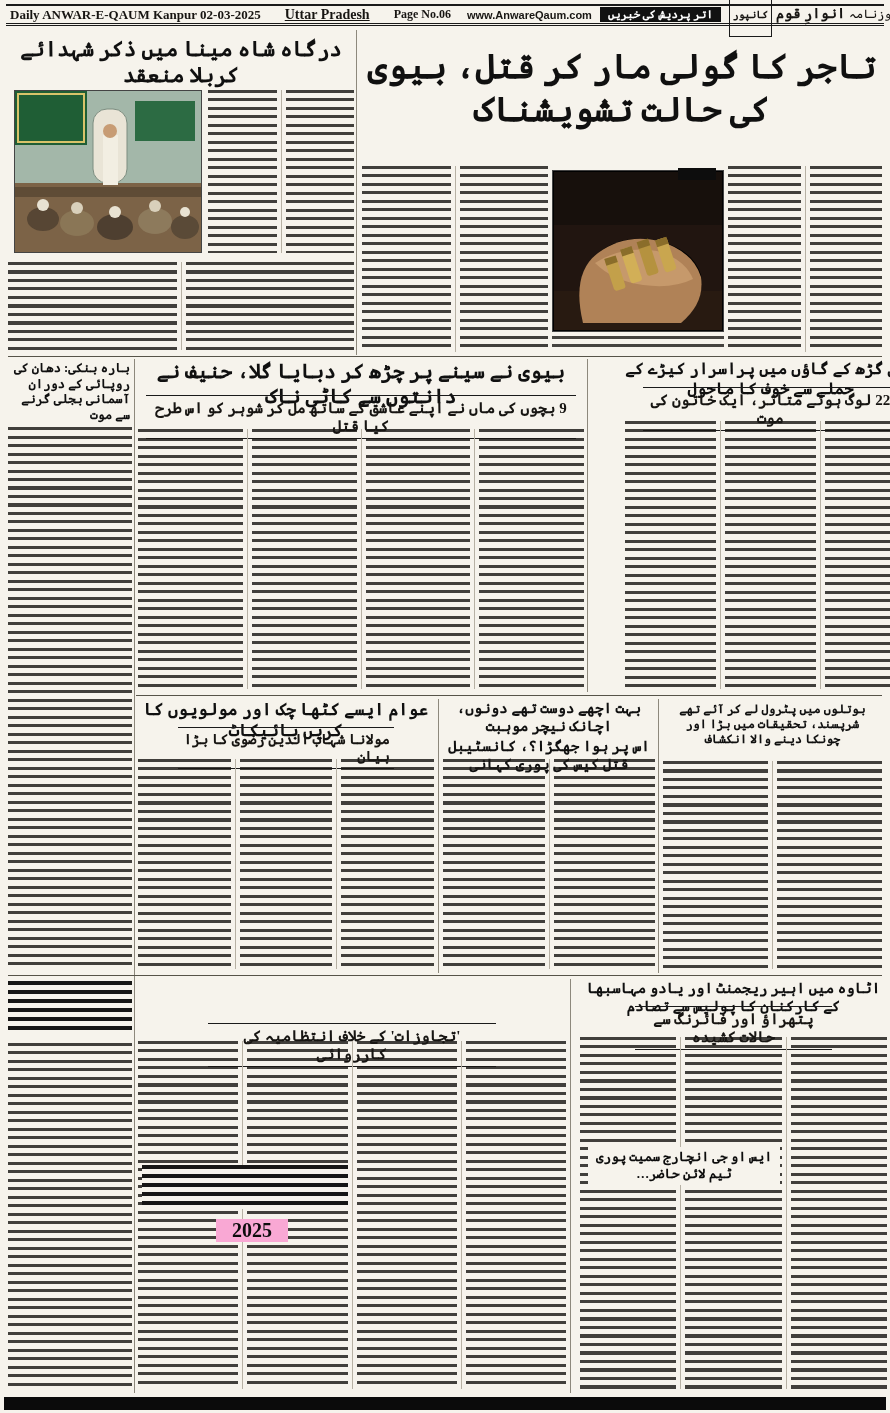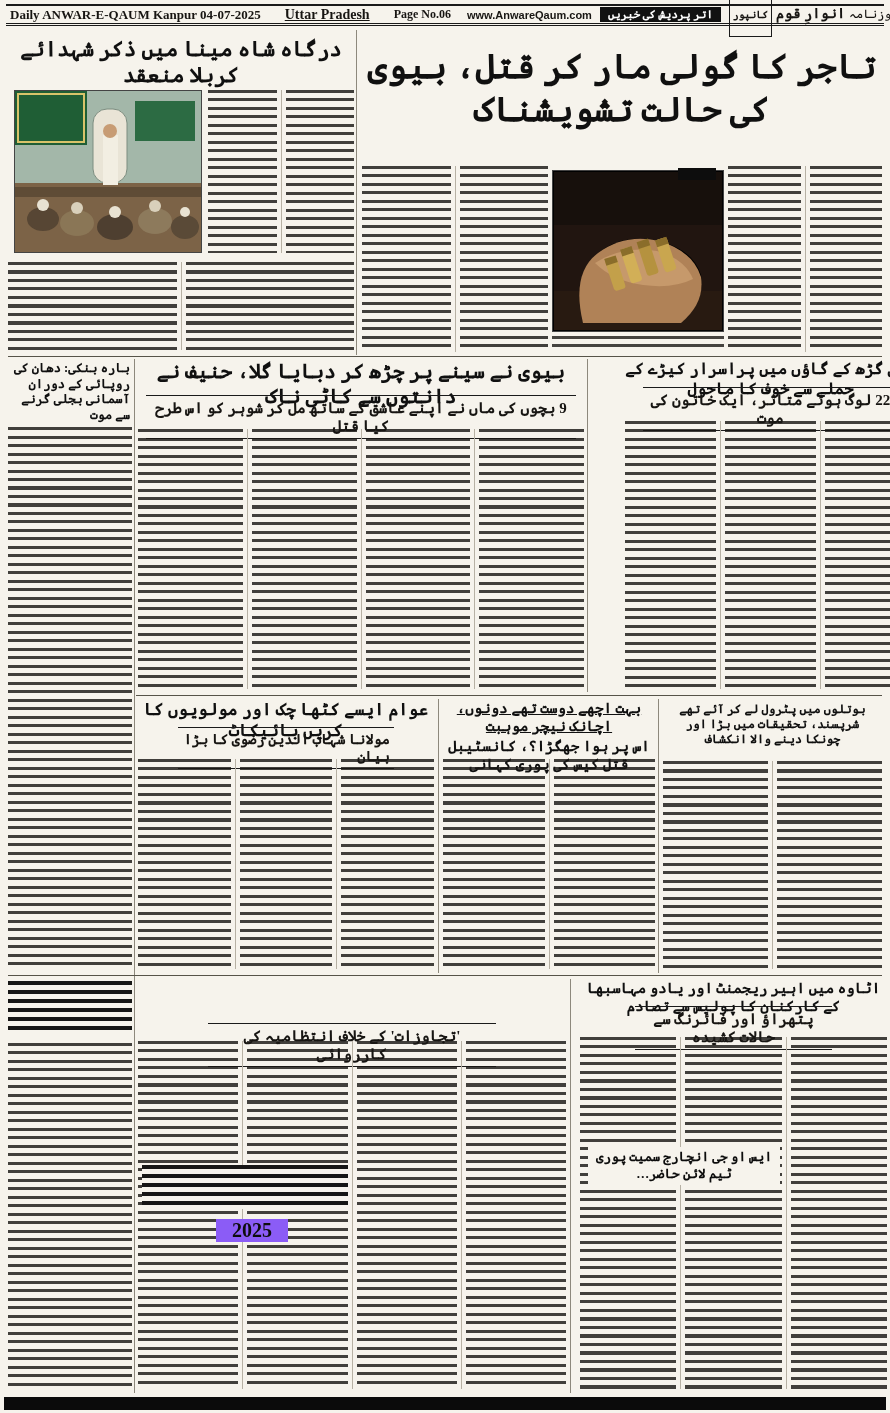--- a/index.html
+++ b/index.html
@@ -49,21 +49,21 @@
   .bottom-bar{position:absolute;left:4px;top:1397px;width:882px;height:13px;background:#0b0b0b;}
   .innerbold{position:absolute;direction:rtl;text-align:center;font-weight:bold;color:#0d0d0d;line-height:1.3;}
   .year{position:absolute;font-weight:bold;text-align:center;color:#0d0d0d;}
 </style>
 </head>
 <body>
 
 <div class="paper">
 
   <div class="header">
-    <span class="h-eng">Daily ANWAR-E-QAUM Kanpur 04-07-2025</span>
+    <span class="h-eng">Daily ANWAR-E-QAUM Kanpur 02-03-2025</span>
     <span class="hsep"></span>
     <span class="spacer"></span>
     <span class="h-region">Uttar Pradesh</span>
     <span class="spacer"></span>
     <span class="hsep"></span>
     <span class="h-page">Page No.06</span>
     <span class="hsep"></span>
     <span class="h-web">www.AnwareQaum.com</span>
     <span class="h-chip">اتر پردیش کی خبریں</span>
     <span class="h-masthead">
@@ -187,21 +187,21 @@
     <div class="cols" style="left:0px;top:60px;width:296px;height:210px;">
       <div class="col"></div>
       <div class="col"></div>
       <div class="col"></div>
     </div>
   </div>
 
   <div class="vline" style="left:438px;top:699px;height:274px;"></div>
 
   <div class="art" style="left:443px;top:699px;width:212px;height:274px;">
-    <div class="hl" style="font-size:14.5px;text-decoration:underline;">بہت اچھے دوست تھے دونوں، اچانک نیچر موہبت</div>
+    <div class="hl" style="font-size:14.5px;">بہت اچھے دوست تھے دونوں، اچانک نیچر موہبت</div>
     <div class="hl" style="font-size:14.5px;margin-top:2px;">اس پر ہوا جھگڑا؟، کانسٹیبل قتل کیس کی پوری کہانی</div>
     <div class="cols" style="left:0px;top:60px;width:212px;height:210px;">
       <div class="col"></div>
       <div class="col"></div>
     </div>
   </div>
 
   <div class="vline" style="left:658px;top:699px;height:274px;"></div>
 
   <div class="art" style="left:663px;top:699px;width:219px;height:274px;">
@@ -223,21 +223,21 @@
 
   <div class="art" style="left:138px;top:979px;width:428px;height:414px;">
     <div class="subbox" style="position:absolute;left:70px;right:70px;top:44px;font-size:15px;">'تجاوزات' کے خلاف انتظامیہ کی کارروائی</div>
     <div class="cols" style="left:0px;top:62px;width:428px;height:348px;">
       <div class="col"></div>
       <div class="col"></div>
       <div class="col"></div>
       <div class="col"></div>
     </div>
     <div class="simb" style="position:absolute;left:4px;top:186px;width:206px;height:44px;background-color:#f6f3ec;"></div>
-    <div class="year" style="left:78px;top:240px;width:72px;font-size:20px;background:#8b5cf6;">2025</div>
+    <div class="year" style="left:78px;top:240px;width:72px;font-size:20px;background:#f9a8d4;">2025</div>
   </div>
 
   <div class="vline" style="left:570px;top:979px;height:414px;"></div>
 
   <div class="art" style="left:580px;top:979px;width:307px;height:414px;">
     <div class="hl" style="font-size:14.5px;">اٹاوہ میں اہیر ریجمنٹ اور یادو مہاسبھا کے کارکنان کا پولیس سے تصادم</div>
     <div class="subbox" style="position:absolute;left:55px;right:55px;top:27px;font-size:15px;">پتھراؤ اور فائرنگ سے حالات کشیدہ</div>
     <div class="cols" style="left:0px;top:58px;width:307px;height:352px;">
       <div class="col"></div>
       <div class="col"></div>

